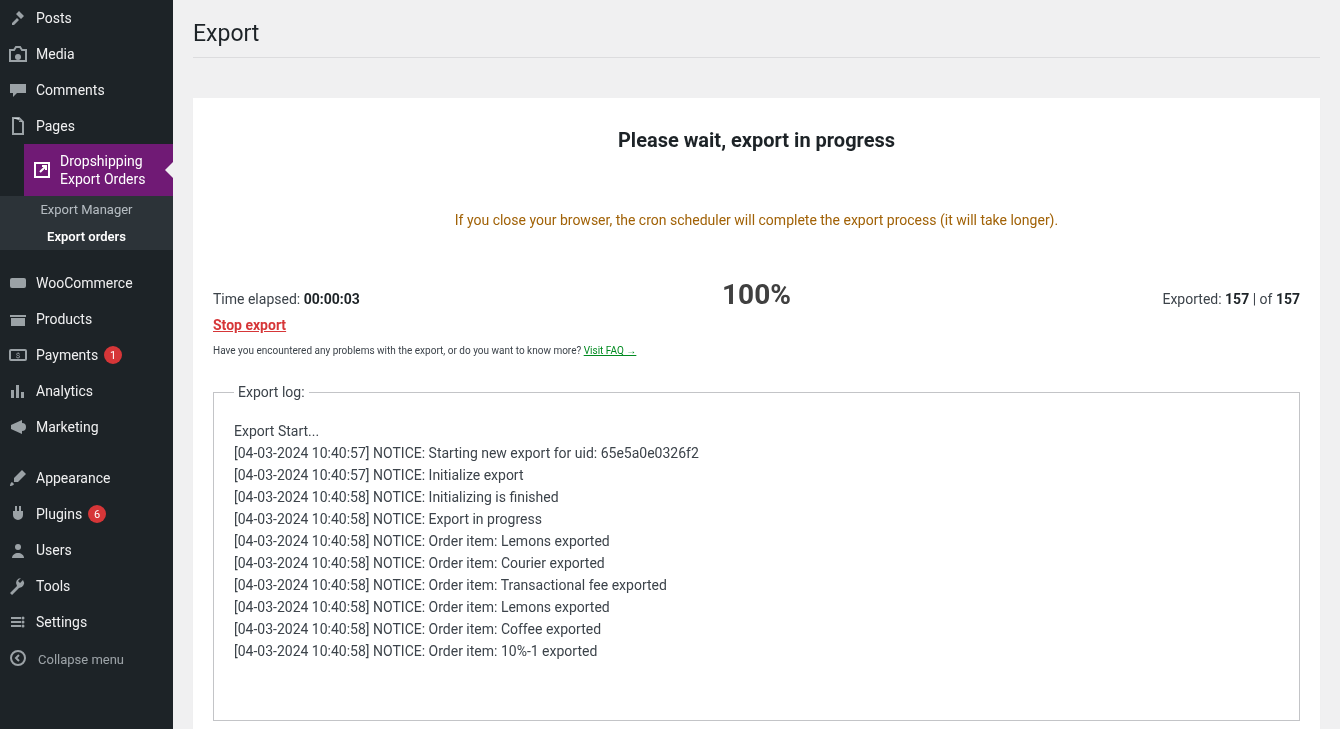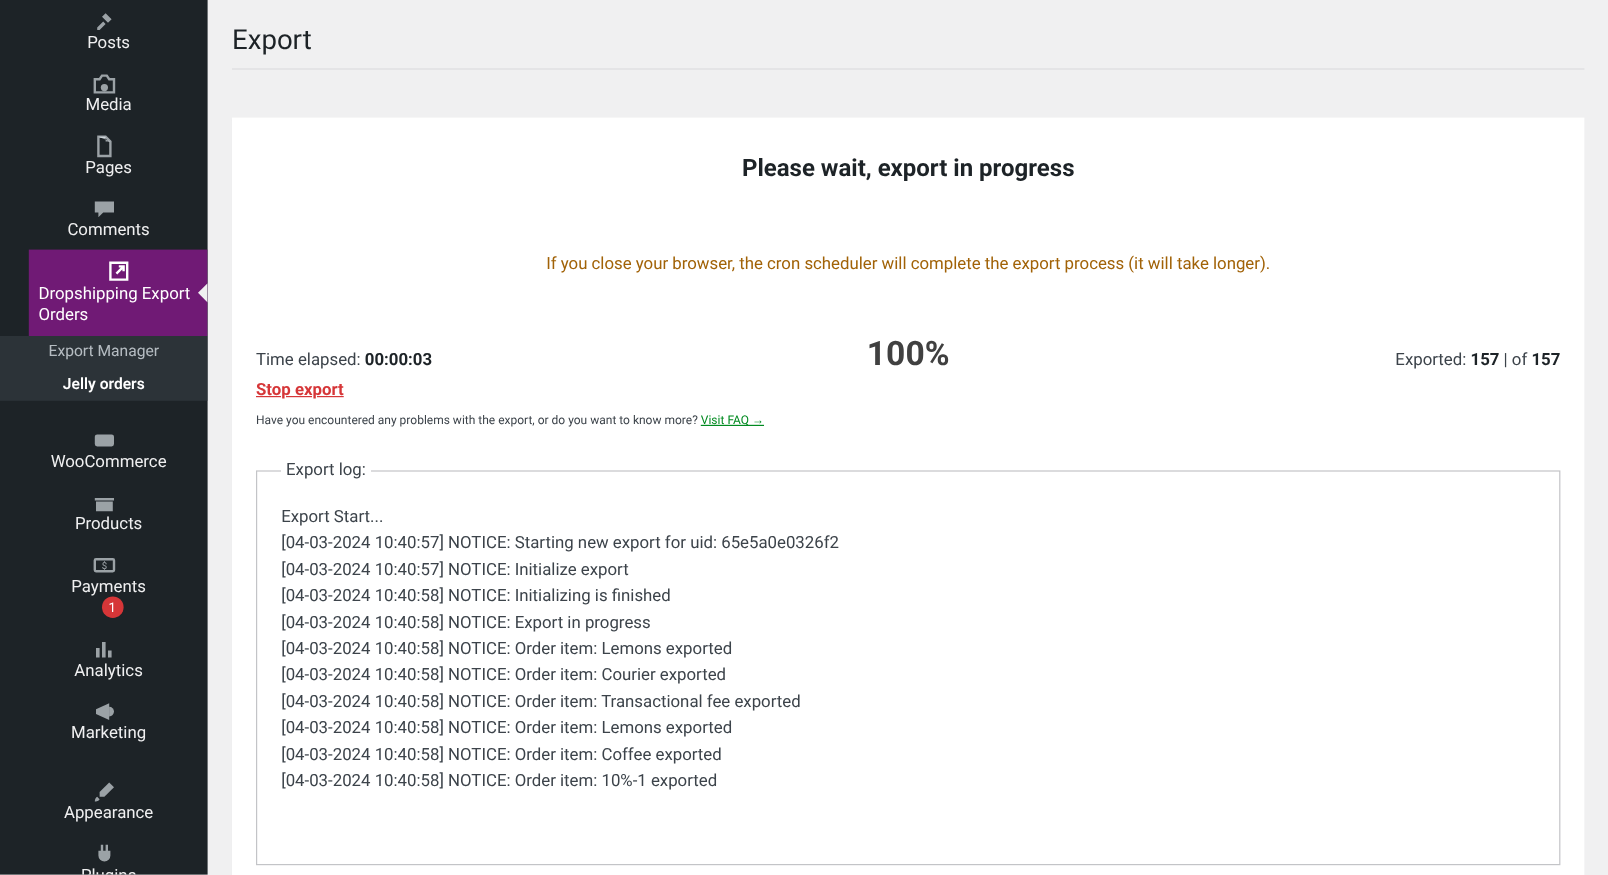--- a/index.html
+++ b/index.html
@@ -22,21 +22,20 @@
   }
   .sidebar-item {
     display: flex;
     align-items: center;
     padding: 8px 0 8px 8px;
     font-size: 14px;
     color: #f0f0f1;
     cursor: pointer;
     position: relative;
     min-height: 34px;
-    flex-direction: column;
   }
   .sidebar-item .icon {
     width: 20px;
     height: 20px;
     margin-right: 8px;
     display: inline-flex;
     align-items: center;
     justify-content: center;
     color: rgba(240,246,252,0.6);
   }
@@ -205,49 +204,49 @@
           <circle cx="10" cy="13" r="3"></circle>
           <path d="M2 6h4l2-3h4l2 3h4v11H2z" fill="none" stroke="currentColor" stroke-width="2"></path>
         </svg>
       </span>
     <span>Media</span>
   </div>
 
   <div class="sidebar-item">
     <span class="icon">
         <svg viewBox="0 0 20 20">
+          <path d="M2 4h16v9H9l-4 4v-4H2z"></path>
+        </svg>
+      </span>
+    <span>Comments</span>
+  </div>
+
+  <div class="sidebar-item">
+    <span class="icon">
+        <svg viewBox="0 0 20 20">
           <path d="M5 2h6l4 4v12H5z" fill="none" stroke="currentColor" stroke-width="2"></path>
           <path d="M5 2h6v4h4"></path>
         </svg>
       </span>
     <span>Pages</span>
   </div>
 
-  <div class="sidebar-item">
-    <span class="icon">
-        <svg viewBox="0 0 20 20">
-          <path d="M2 4h16v9H9l-4 4v-4H2z"></path>
-        </svg>
-      </span>
-    <span>Comments</span>
-  </div>
-
   <div class="sidebar-item active">
     <span class="icon">
         <svg viewBox="0 0 20 20">
           <path d="M3 3h14v14H3z" fill="none" stroke="currentColor" stroke-width="2"></path>
           <path d="M8 12l6-6M10 6h4v4" fill="none" stroke="currentColor" stroke-width="2"></path>
         </svg>
       </span>
     <span style="line-height:18px;">Dropshipping Export Orders</span>
   </div>
 
   <div class="submenu">
     <div class="submenu-item">Export Manager</div>
-    <div class="submenu-item current">Jelly orders</div>
+    <div class="submenu-item current">Export orders</div>
   </div>
 
   <div class="sidebar-sep"></div>
 
   <div class="sidebar-item">
     <span class="icon">
         <svg viewBox="0 0 20 20">
           <rect x="2" y="5" width="16" height="10" rx="2"></rect>
         </svg>
       </span>

